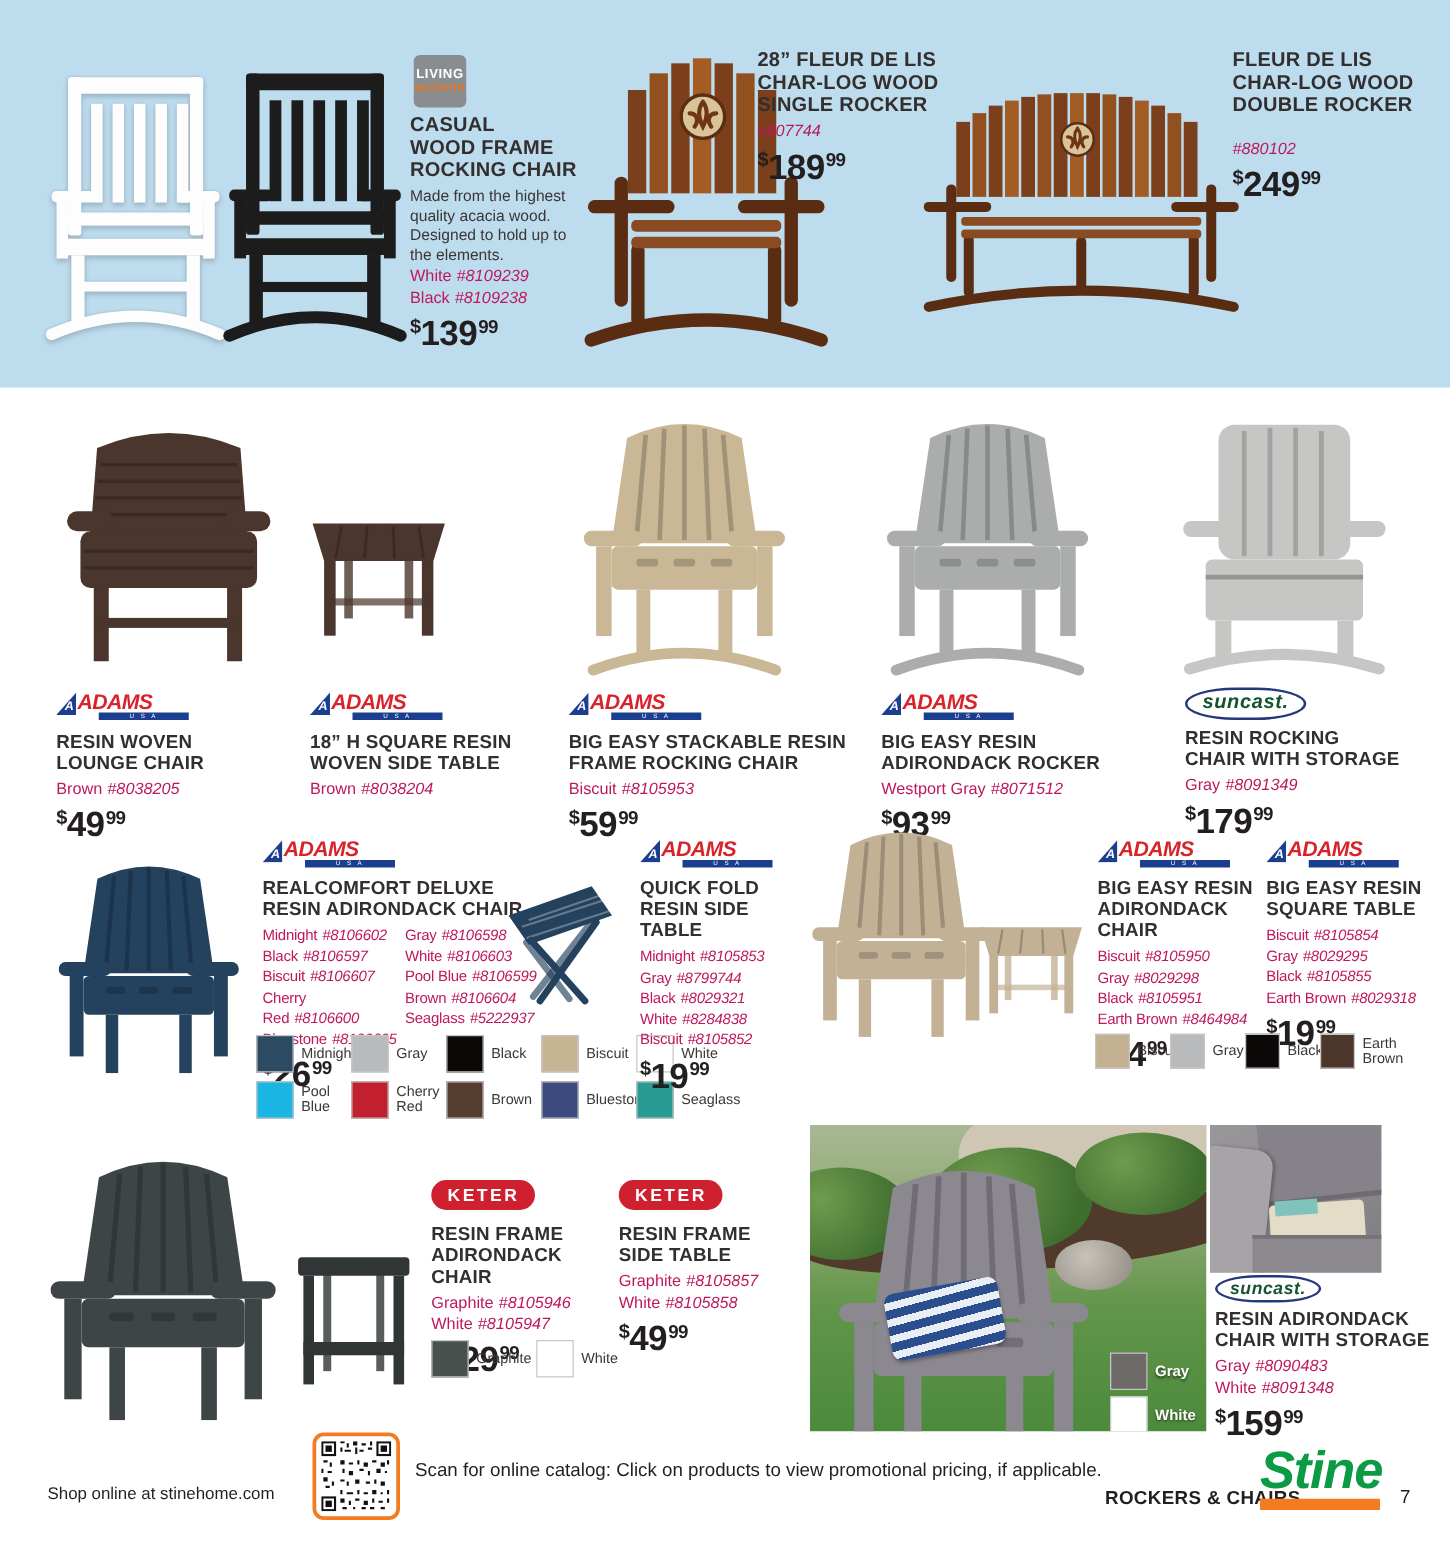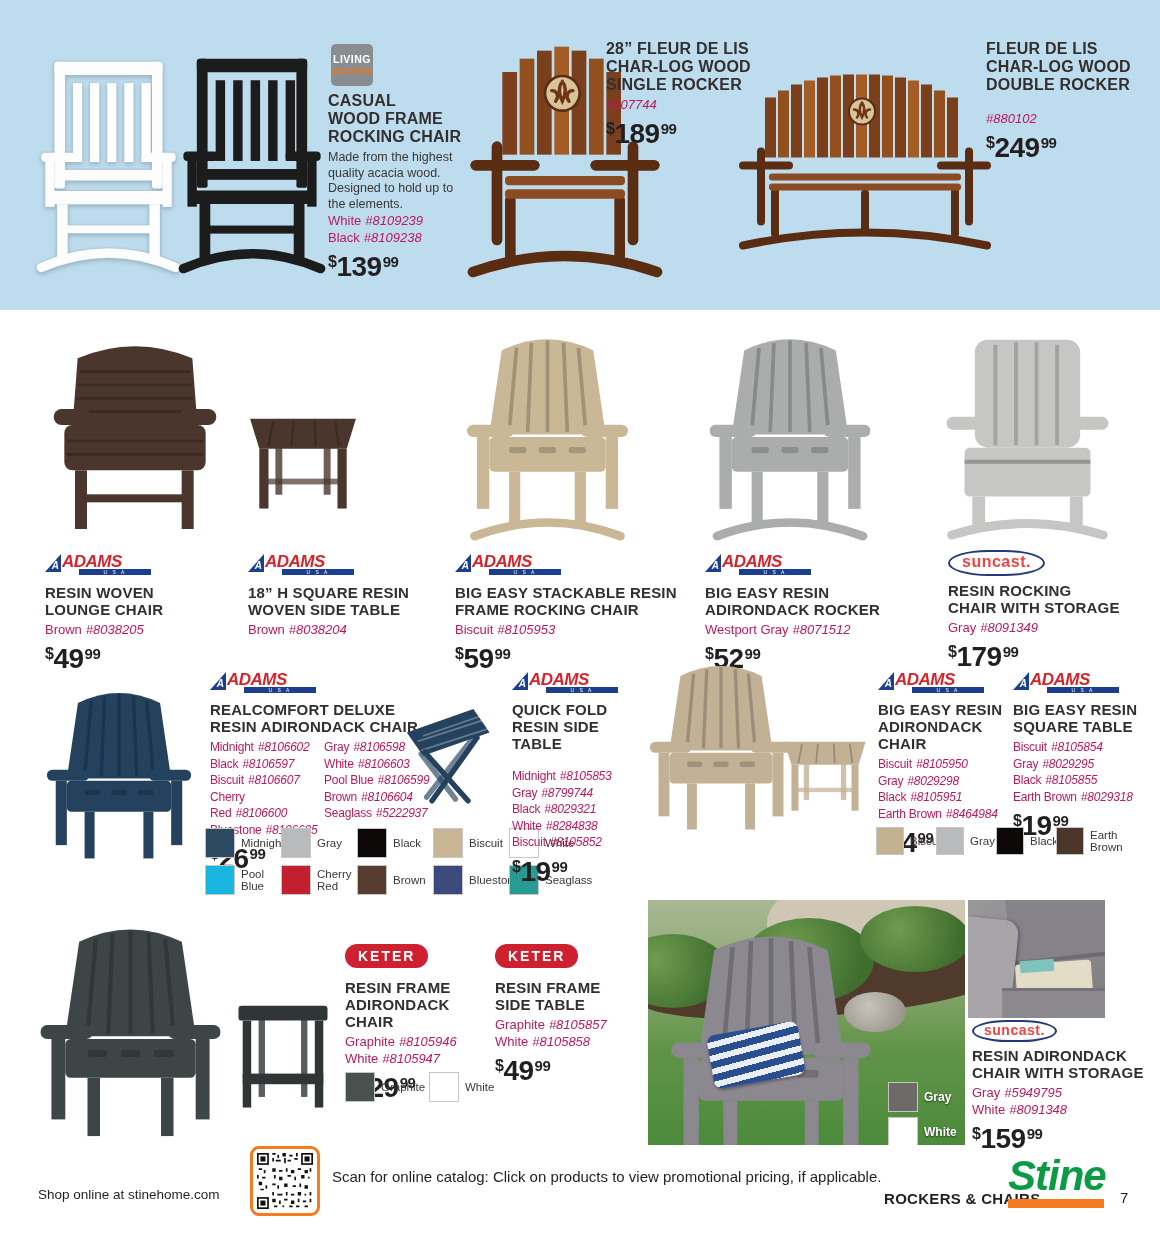--- a/index.html
+++ b/index.html
@@ -33,21 +33,21 @@
   .cur{font-size:16px;vertical-align:top;position:relative;top:2px}
   .pmain{font-size:28px}
   .psup{font-size:15px;vertical-align:top;position:relative;top:2px;margin-left:1px}
   
   .adams{position:relative;padding-left:17px;display:inline-block;line-height:20px;height:26px}
   .aflag{position:absolute;left:0;top:2px;width:16px;height:18px;background:#1c3e8f;color:#fff;font-size:10px;font-style:italic;font-weight:700;line-height:24px;text-align:right;padding-right:2px;clip-path:polygon(0 100%,100% 0,100% 100%)}
   .aname{color:#d9232a;font-size:17px;font-weight:800;font-style:italic;letter-spacing:-.5px}
   .abar{display:block;width:72px;height:6px;background:#1c3e8f;margin-left:17px;margin-top:-3px;text-align:center}
   .ausa{font-size:5px;color:#fff;line-height:6px;letter-spacing:2px;display:block}
   
-  .suncast{display:inline-block;color:#ef4444;font-weight:800;font-size:16px;letter-spacing:.5px;border:2px solid #25387b;border-radius:50%/60%;padding:1px 12px 3px}
+  .suncast{display:inline-block;color:#14532d;font-weight:800;font-style:italic;font-size:16px;letter-spacing:.5px;border:2px solid #25387b;border-radius:50%/60%;padding:1px 12px 3px}
   .suncast-sm{font-size:14px;padding:0 10px 2px}
   
   .keter{display:inline-block;background:#cf2030;color:#fff;font-weight:800;font-size:14px;letter-spacing:2px;padding:4px 13px;border-radius:15px}
   
   .la{width:42px;height:42px;background:#8a8d8f;border-radius:5px;text-align:center;padding-top:9px}
   .la1{color:#fff;font-size:10.5px;font-weight:700;letter-spacing:.5px;line-height:12px}
   .la2{color:#e87722;font-size:10px;font-weight:700;letter-spacing:.5px;line-height:11px}
   
   .swrow{position:absolute;display:flex}
   .swcell{display:flex;align-items:center}
@@ -392,21 +392,21 @@
 
   <div class="abs" style="left:705px;top:552px;width:215px">
     <div class="adams"><span class="aflag">A</span><span class="aname">ADAMS</span><span class="abar">
           <span class="ausa">U S A</span>
         </span></div>
     <div class="ptitle" style="margin-top:6px">
       <div>BIG EASY RESIN</div>
       <div>ADIRONDACK ROCKER</div>
     </div>
     <div class="vline" style="margin-top:3px"><span class="vn">Westport Gray</span><span class="vsku">#8071512</span></div>
-    <div class="price"><span class="cur">$</span><span class="pmain">52</span><span class="psup">99</span></div>
+    <div class="price"><span class="cur">$</span><span class="pmain">93</span><span class="psup">99</span></div>
   </div>
 
   <div class="abs" style="left:948px;top:550px;width:205px">
     <div class="suncast"><span>suncast.</span></div>
     <div class="ptitle" style="margin-top:6px">
       <div>RESIN ROCKING</div>
       <div>CHAIR WITH STORAGE</div>
     </div>
     <div class="vline" style="margin-top:3px"><span class="vn">Gray</span><span class="vsku">#8091349</span></div>
     <div class="price"><span class="cur">$</span><span class="pmain">179</span><span class="psup">99</span></div>
@@ -493,21 +493,21 @@
     </svg>
 
   <div class="abs" style="left:512px;top:670px;width:140px">
     <div class="adams"><span class="aflag">A</span><span class="aname">ADAMS</span><span class="abar">
           <span class="ausa">U S A</span>
         </span></div>
     <div class="ptitle" style="margin-top:5px">
       <div>QUICK FOLD</div>
       <div>RESIN SIDE TABLE</div>
     </div>
-    <div style="margin-top:16px">
+    <div style="margin-top:4px">
       <div class="vline vline-sm"><span class="vn">Midnight</span><span class="vsku">#8105853</span></div>
       <div class="vline vline-sm"><span class="vn">Gray</span><span class="vsku">#8799744</span></div>
       <div class="vline vline-sm"><span class="vn">Black</span><span class="vsku">#8029321</span></div>
       <div class="vline vline-sm"><span class="vn">White</span><span class="vsku">#8284838</span></div>
       <div class="vline vline-sm"><span class="vn">Biscuit</span><span class="vsku">#8105852</span></div>
     </div>
     <div class="price"><span class="cur">$</span><span class="pmain">19</span><span class="psup">99</span></div>
   </div>
 
   <svg class="pimg c-tan" style="left:645px;top:665px;width:152px;height:170px" viewBox="0 0 130 155">
@@ -644,21 +644,21 @@
     <div class="in-box"></div>
   </div>
 
   <div class="abs" style="left:972px;top:1020px;width:185px">
     <div class="suncast suncast-sm"><span>suncast.</span></div>
     <div class="ptitle" style="margin-top:5px">
       <div>RESIN ADIRONDACK</div>
       <div>CHAIR WITH STORAGE</div>
     </div>
     <div style="margin-top:3px">
-      <div class="vline"><span class="vn">Gray</span><span class="vsku">#5949795</span></div>
+      <div class="vline"><span class="vn">Gray</span><span class="vsku">#8090483</span></div>
       <div class="vline"><span class="vn">White</span><span class="vsku">#8091348</span></div>
     </div>
     <div class="price"><span class="cur">$</span><span class="pmain">159</span><span class="psup">99</span></div>
   </div>
 
   <div class="qr" style="left:250px;top:1146px;width:70px;height:70px">
     <svg viewBox="0 0 33 33" width="56" height="56">
       <g fill="#111">
         <rect x="0" y="0" width="7" height="7"></rect>
           <rect x="26" y="0" width="7" height="7"></rect>

